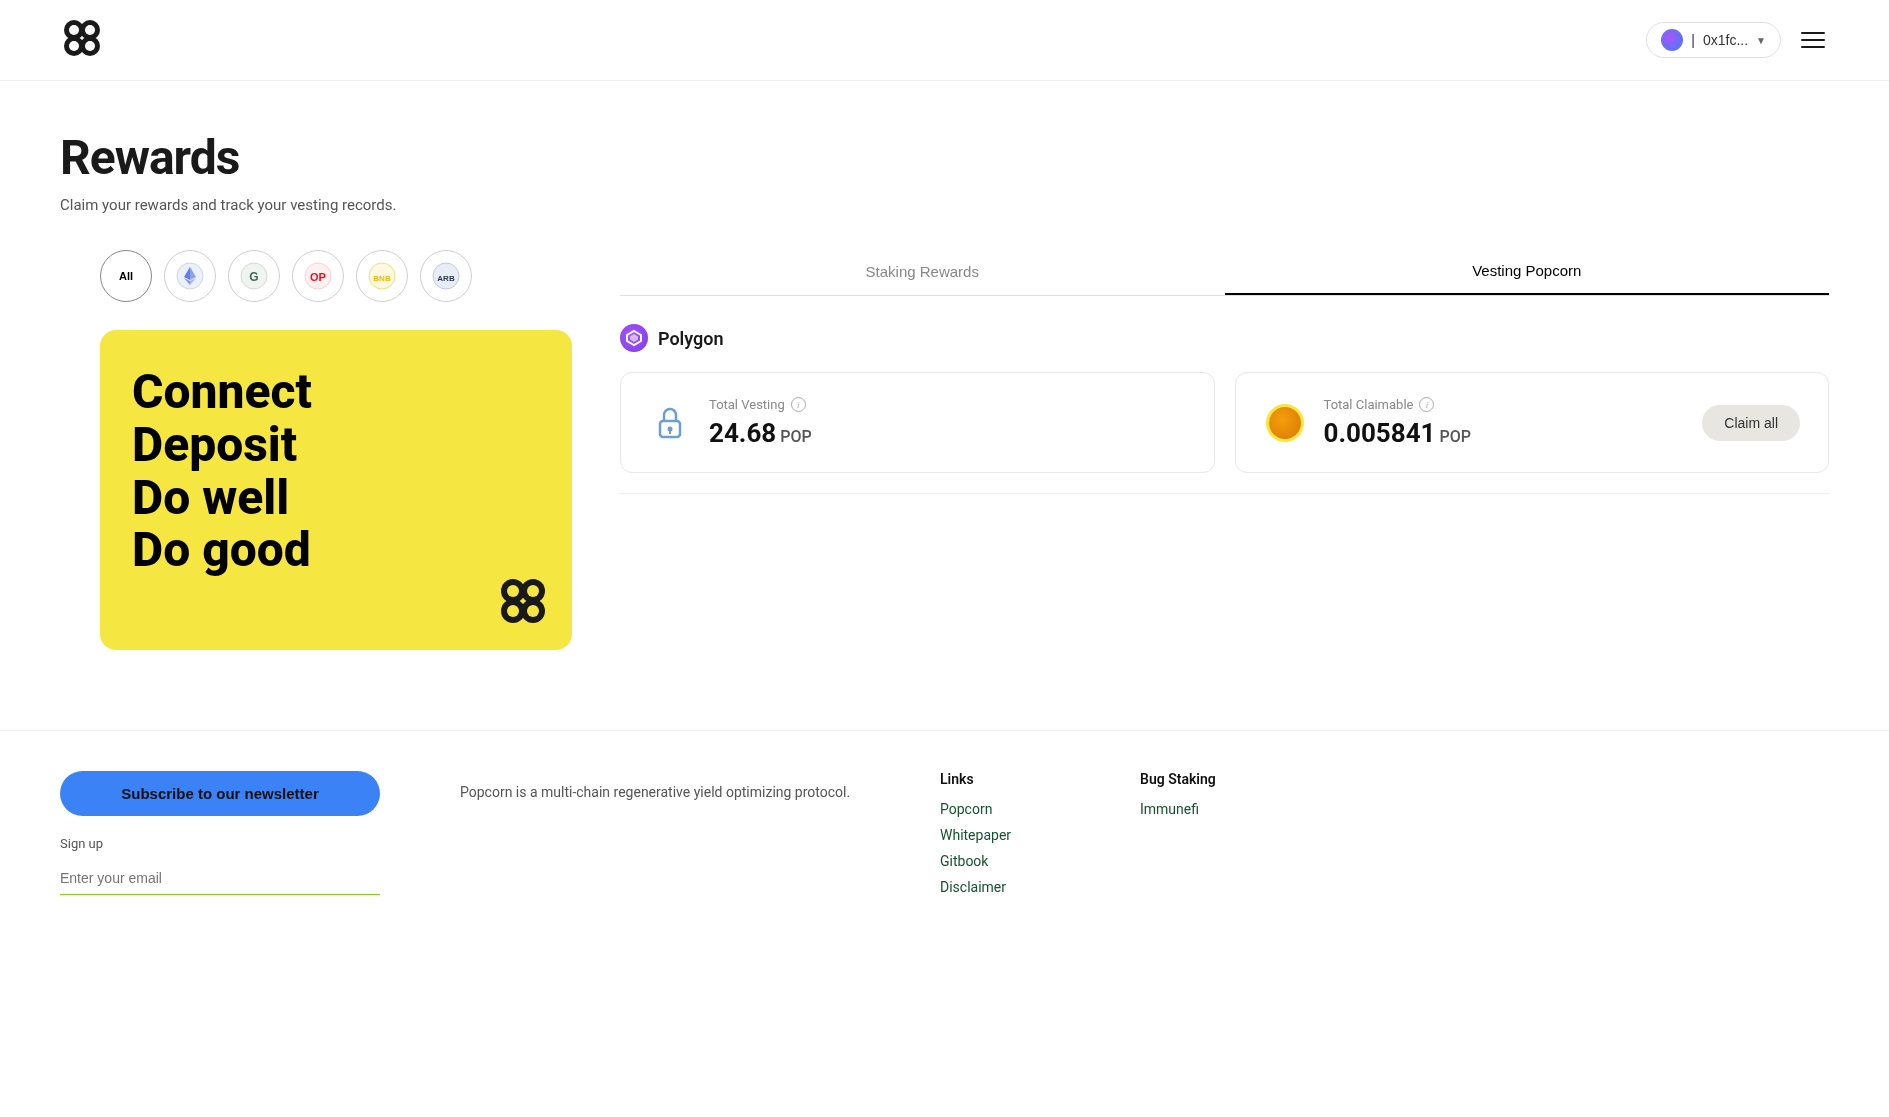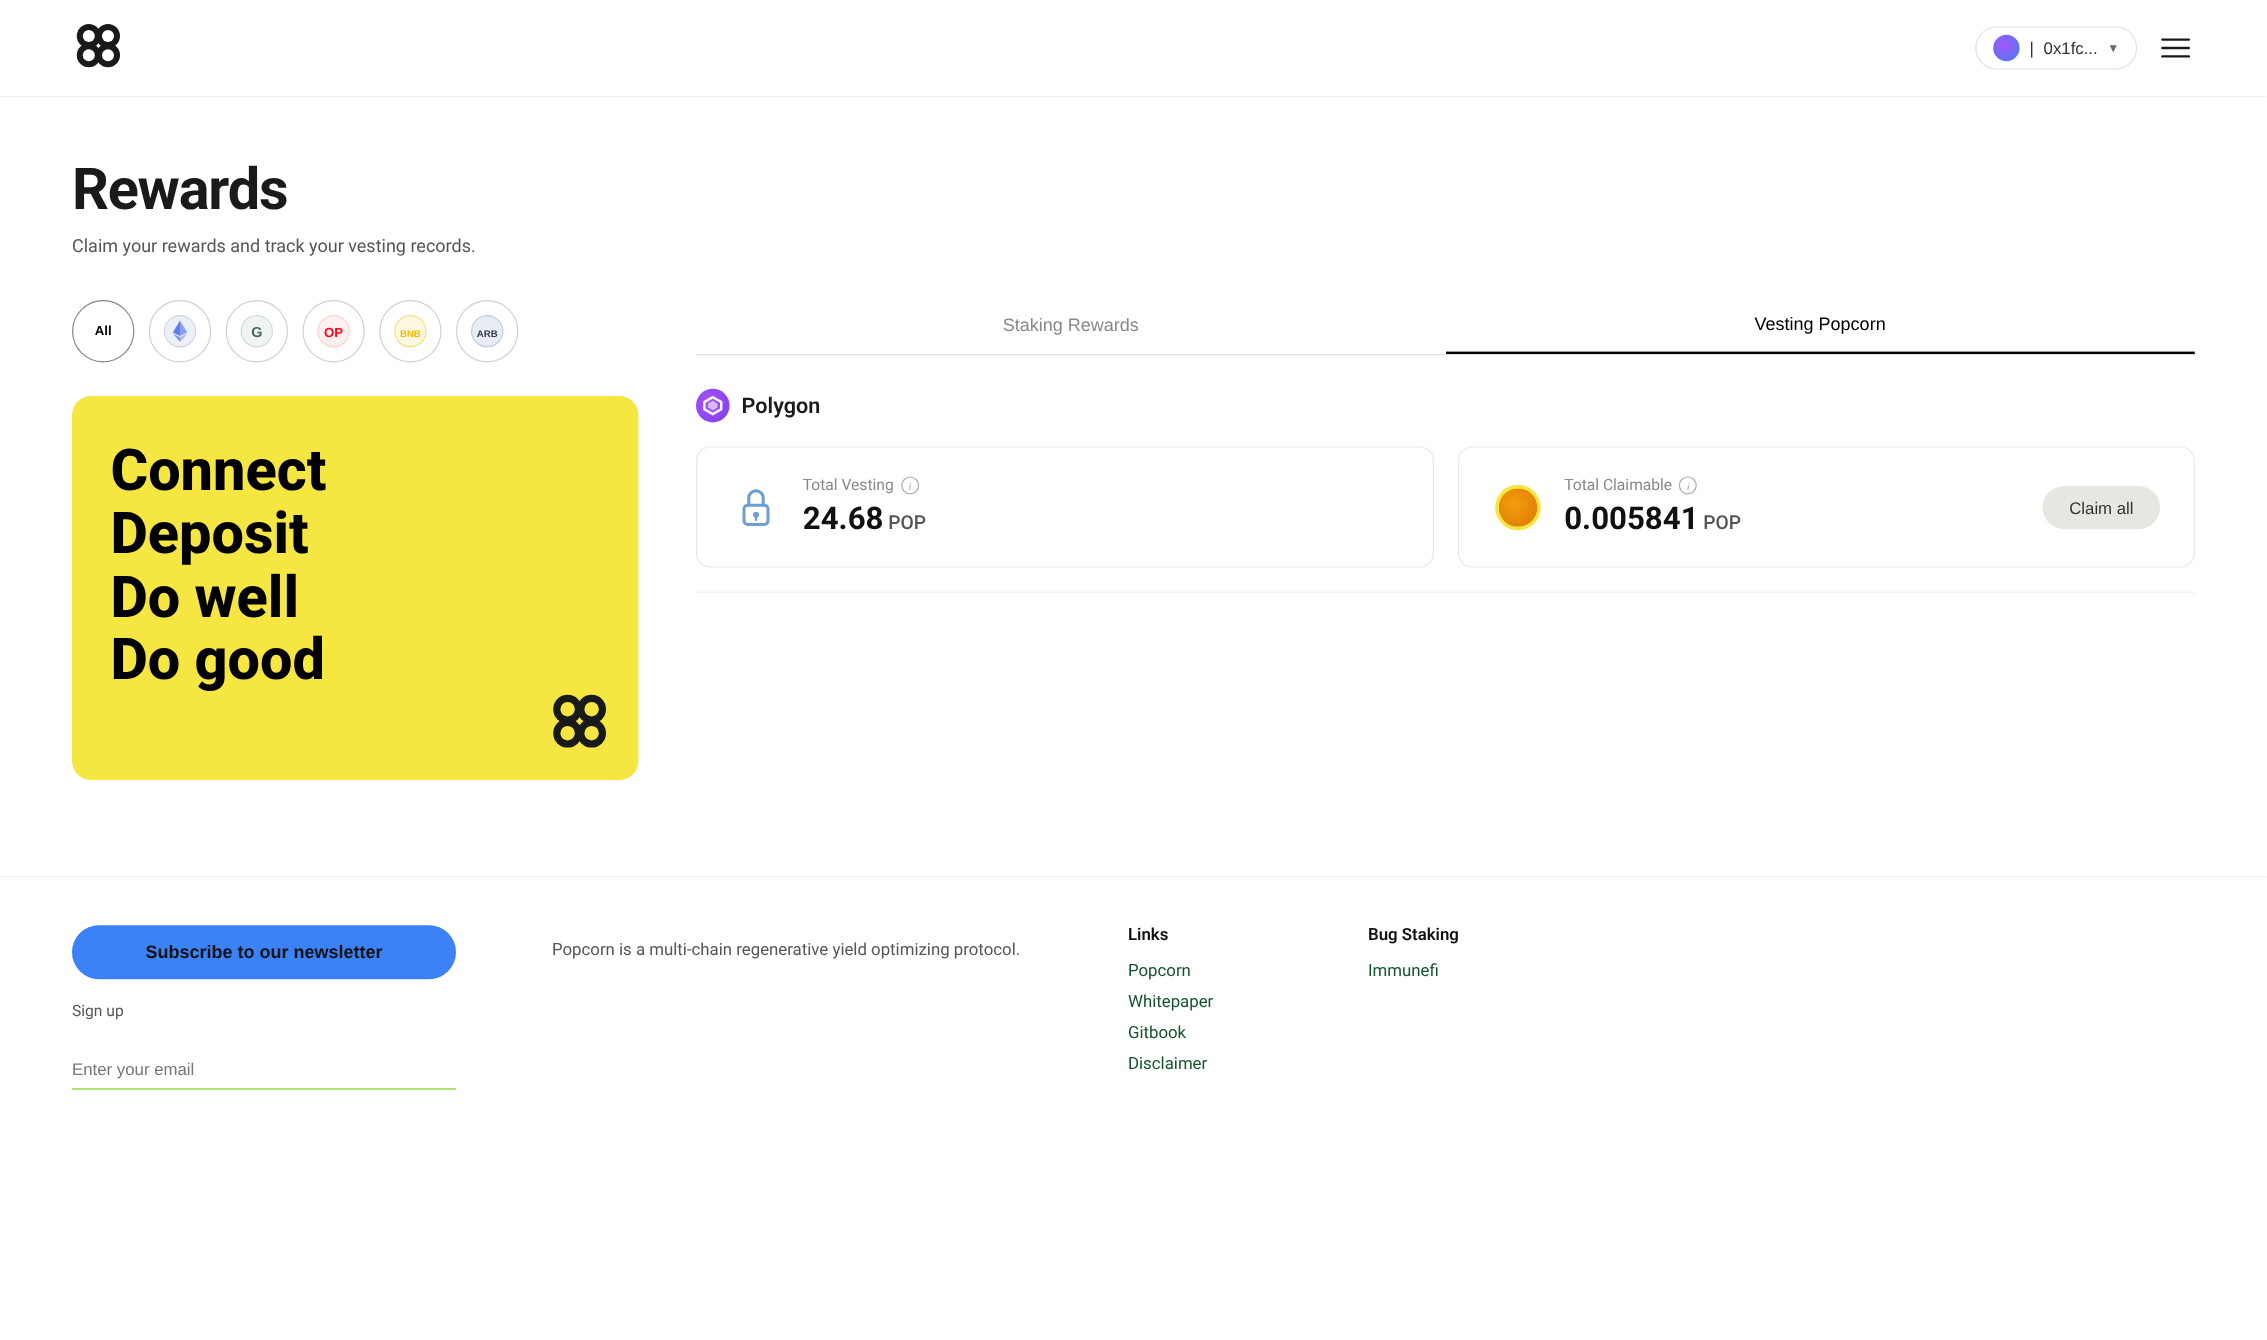--- a/index.html
+++ b/index.html
@@ -87,20 +87,21 @@
     .main-layout {
       display: flex;
       gap: 40px;
       align-items: flex-start;
     }
 
     
     .left-col {
       width: 480px;
       flex-shrink: 0;
+      margin-left: 40px;
     }
 
     
     .chain-filters {
       display: flex;
       gap: 12px;
       margin-bottom: 28px;
     }
     .chain-btn {
       width: 52px;
@@ -299,21 +300,21 @@
       padding: 14px 20px;
       font-size: 15px;
       font-weight: 600;
       cursor: pointer;
       margin-bottom: 20px;
       color: #111;
     }
     .sign-up-label {
       font-size: 13px;
       color: #555;
-      margin-bottom: 24px;
+      margin-bottom: 11px;
     }
     .email-input {
       width: 100%;
       border: none;
       border-bottom: 1px solid #84cc16;
       padding: 8px 0;
       font-size: 14px;
       color: #999;
       outline: none;
       background: transparent;

